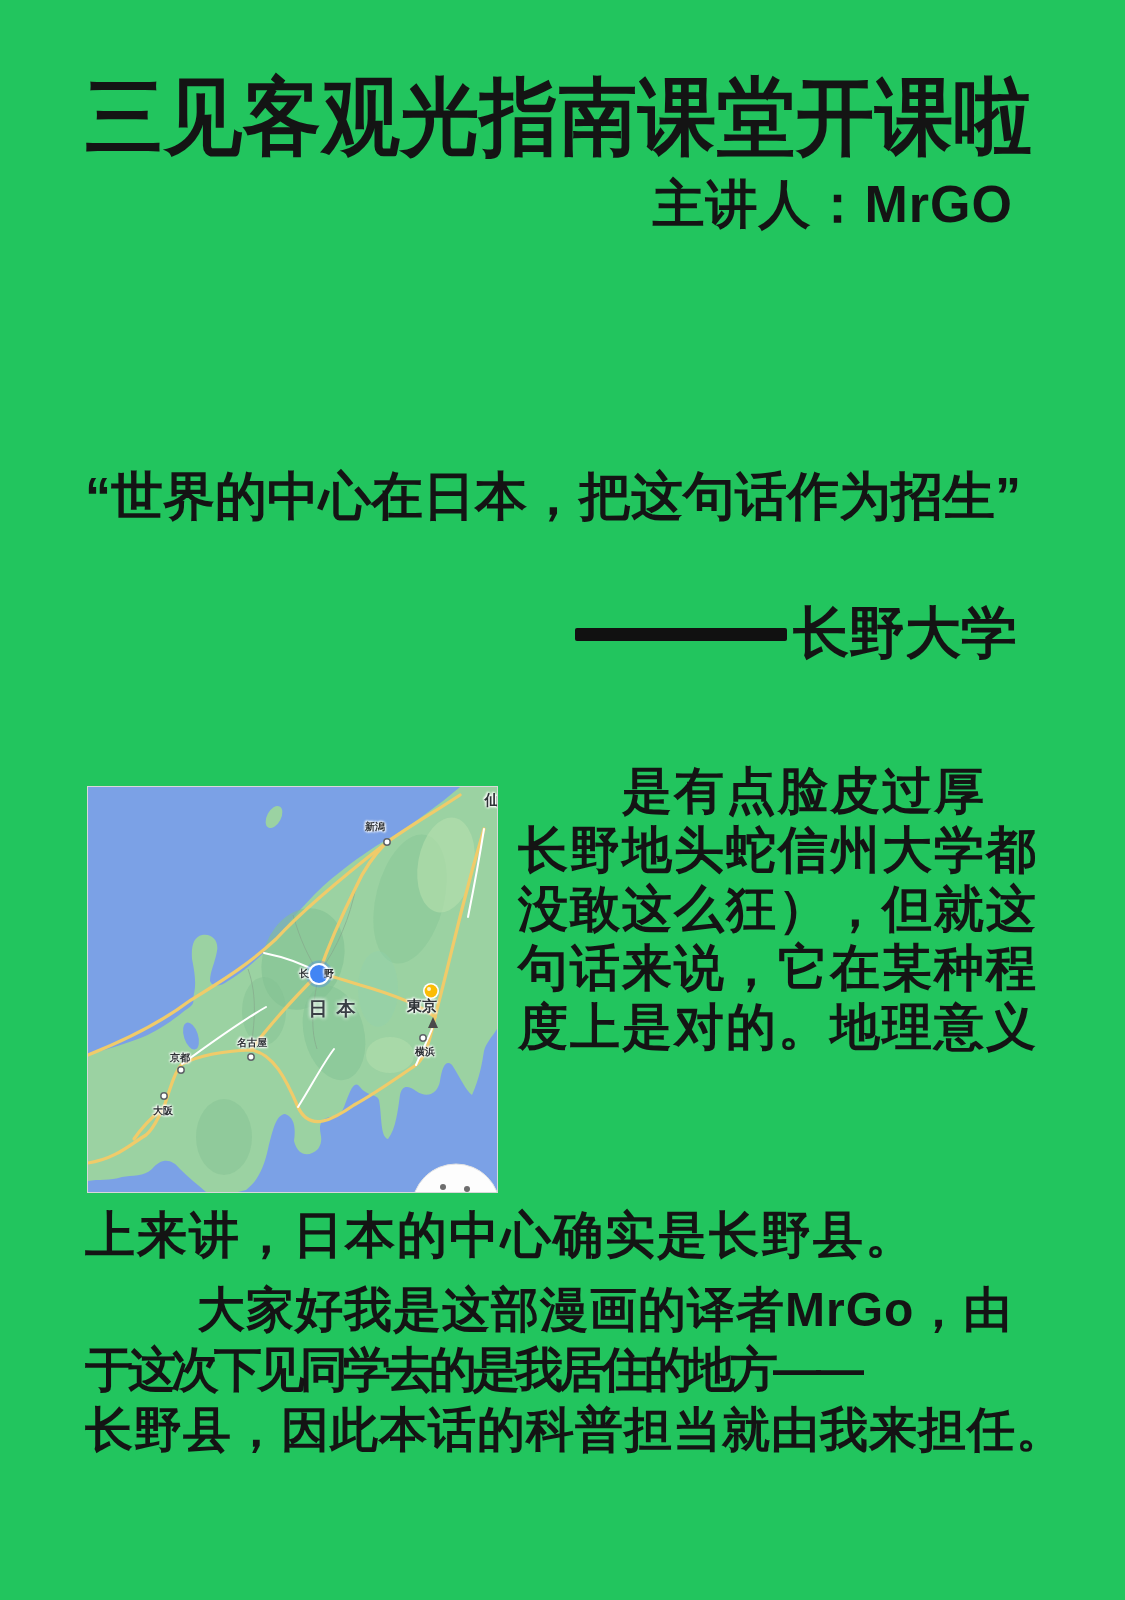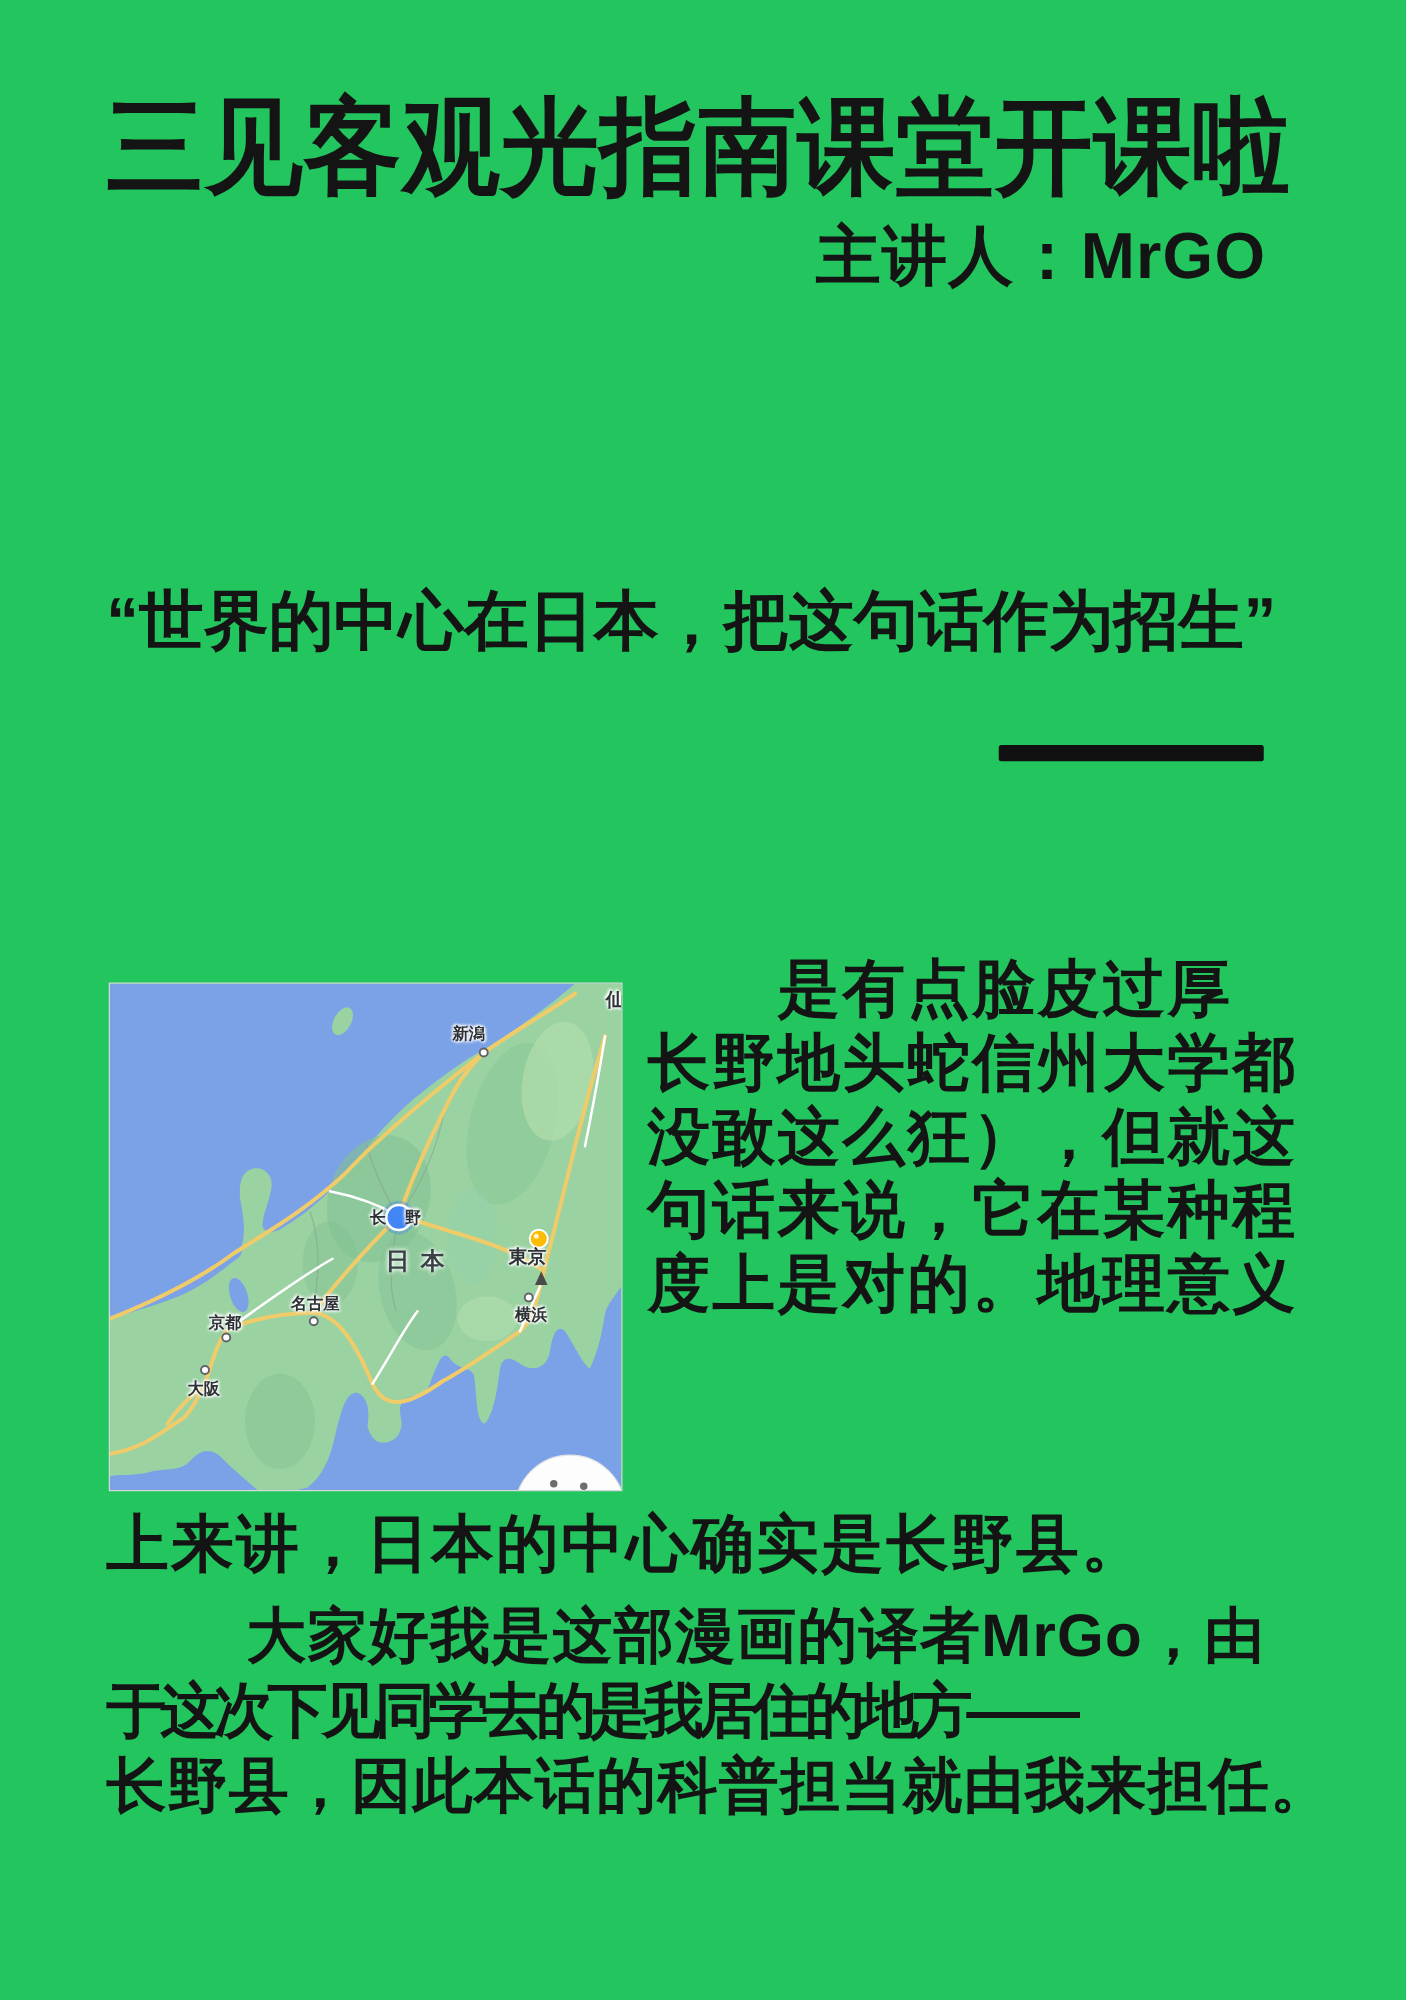--- a/index.html
+++ b/index.html
@@ -38,21 +38,21 @@
   }
   
   .map-wrap {
     position:absolute; left:88px; top:787px;
     width:409px; height:405px; overflow:hidden;
     outline:1px solid #d9d9d9;
   }
   .map-wrap svg { display:block; }
   .map-label {
     position:absolute; transform:translate(-50%,-50%);
-    font-size:13px; font-weight:700; color:#2e3236; white-space:nowrap;
+    font-size:10px; font-weight:700; color:#2e3236; white-space:nowrap;
     text-shadow:0 0 3px #fff,0 0 3px #fff,1px 1px 2px #fff,-1px -1px 2px #fff;
   }
   .map-label.lg { font-size:15px; }
   .map-label.country {
     font-size:19px; letter-spacing:9px; color:#3a4046; font-weight:700;
     text-shadow:0 0 4px #fff,0 0 4px #fff;
     padding-left:35px;
   }
   .map-label.nagano { letter-spacing:15px; }
   
@@ -78,20 +78,21 @@
 <body>
 
 <div class="page">
 
   <div class="title">三见客观光指南课堂开课啦</div>
   <div class="subtitle">主讲人：MrGO</div>
 
   <div class="quote">“世界的中心在日本，把这句话作为招生”</div>
   <div class="attribution">
     <span class="dash-bar"></span>
+    <span>长野大学</span>
   </div>
 
   <div class="map-wrap">
     <svg width="409" height="405" viewBox="0 0 409 405">
 
       <rect x="0" y="0" width="409" height="405" fill="#7ba1e6"></rect>
 
       <path d="M0,268 C20,262 40,256 55,250 C70,244 85,233 95,225 C101,220 107,218 105,212
                C107,202 109,196 104,172 C103,158 106,150 114,148 C124,146 131,154 129,164
                C127,176 122,184 122,194 C124,200 132,200 140,194 C152,187 172,172 188,152

